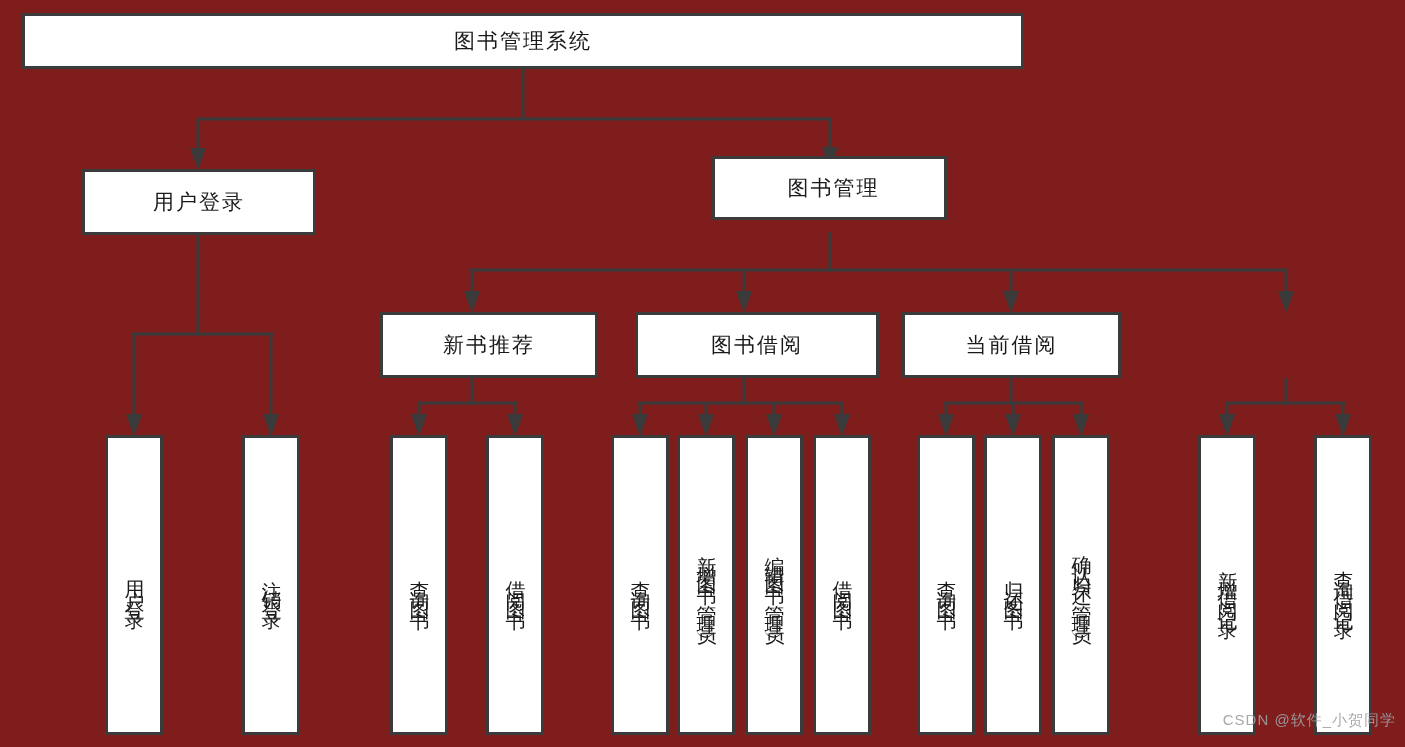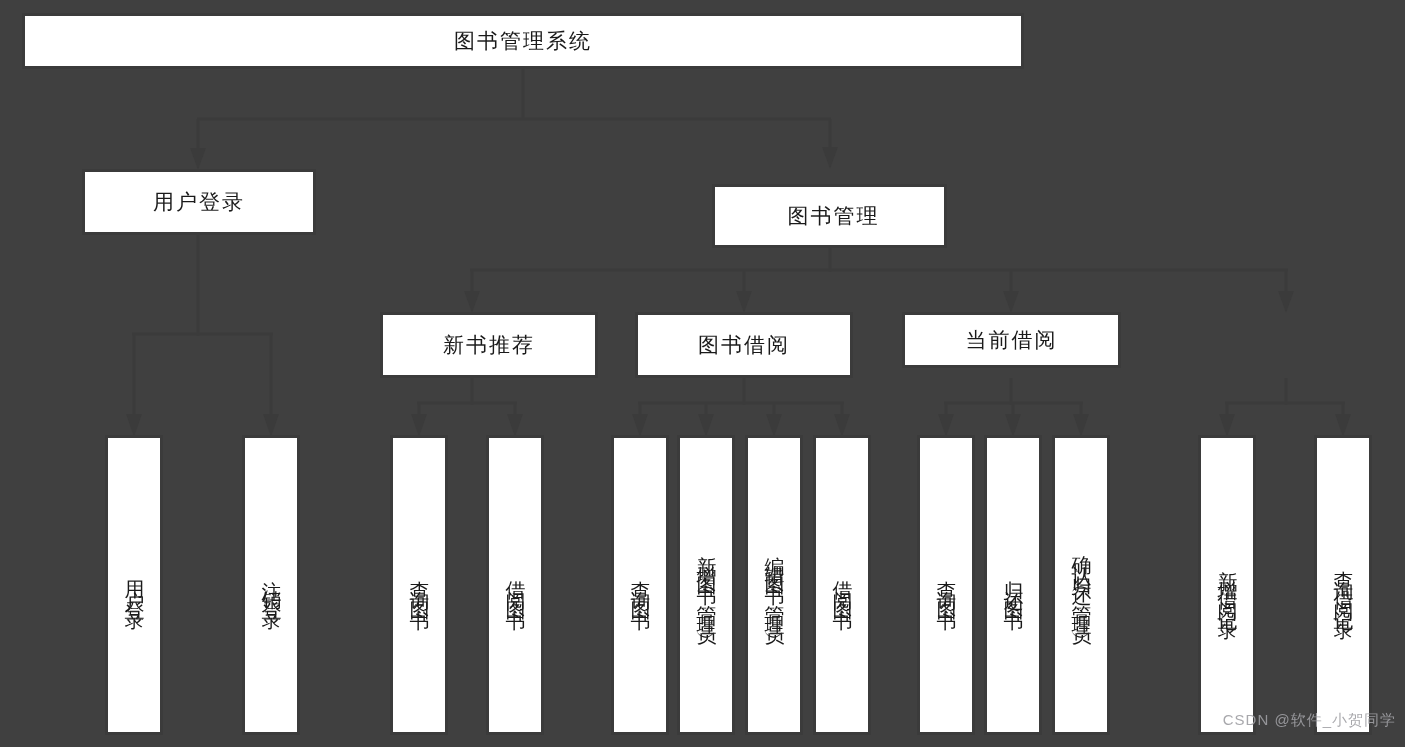--- a/index.html
+++ b/index.html
@@ -1,20 +1,20 @@
 <!DOCTYPE html>
 <html><head>
 <meta charset="utf-8">
 <style>
   html, body { margin: 0; padding: 0; background: #ffffff; }
   #canvas {
     position: relative;
     width: 1405px;
     height: 747px;
-    background: #404040;
+    background: #7f1d1d;
     font-family: "Liberation Sans", "DejaVu Sans", sans-serif;
     overflow: hidden;
   }
   .hbox {
     position: absolute;
     box-sizing: border-box;
     background: #ffffff;
     border: 3px solid #3b3b3b;
     display: flex;
     align-items: center;
@@ -101,25 +101,25 @@
       <polygon points="1005,414 1021,414 1013,437"></polygon>
       <polygon points="1073,414 1089,414 1081,437"></polygon>
       <polygon points="1219,414 1235,414 1227,437"></polygon>
       <polygon points="1335,414 1351,414 1343,437"></polygon>
     </g>
   </svg>
 
   <div class="hbox" style="left:22px; top:13px; width:1002px; height:56px;">图书管理系统</div>
 
   <div class="hbox" style="left:82px; top:169px; width:234px; height:66px;">用户登录</div>
-  <div class="hbox" style="left:712px; top:184px; width:235px; height:64px;padding-left:8px;">图书管理</div>
+  <div class="hbox" style="left:712px; top:156px; width:235px; height:64px;padding-left:8px;">图书管理</div>
 
   <div class="hbox" style="left:380px; top:312px; width:218px; height:66px;">新书推荐</div>
-  <div class="hbox" style="left:635px; top:312px; width:218px; height:66px;">图书借阅</div>
-  <div class="hbox" style="left:902px; top:312px; width:219px; height:56px;font-family:Liberation Mono, monospace;">当前借阅</div>
+  <div class="hbox" style="left:635px; top:312px; width:244px; height:66px;">图书借阅</div>
+  <div class="hbox" style="left:902px; top:312px; width:219px; height:66px;font-family:Liberation Mono, monospace;">当前借阅</div>
 
   <div class="leaf" style="left:105px;">用户登录</div>
   <div class="leaf" style="left:242px;">注销登录</div>
 
   <div class="leaf" style="left:390px;">查询图书</div>
   <div class="leaf" style="left:486px;">借阅图书</div>
 
   <div class="leaf" style="left:611px;">查询图书</div>
   <div class="leaf" style="left:677px;">新增图书（管理员）</div>
   <div class="leaf" style="left:745px;">编辑图书（管理员）</div>

